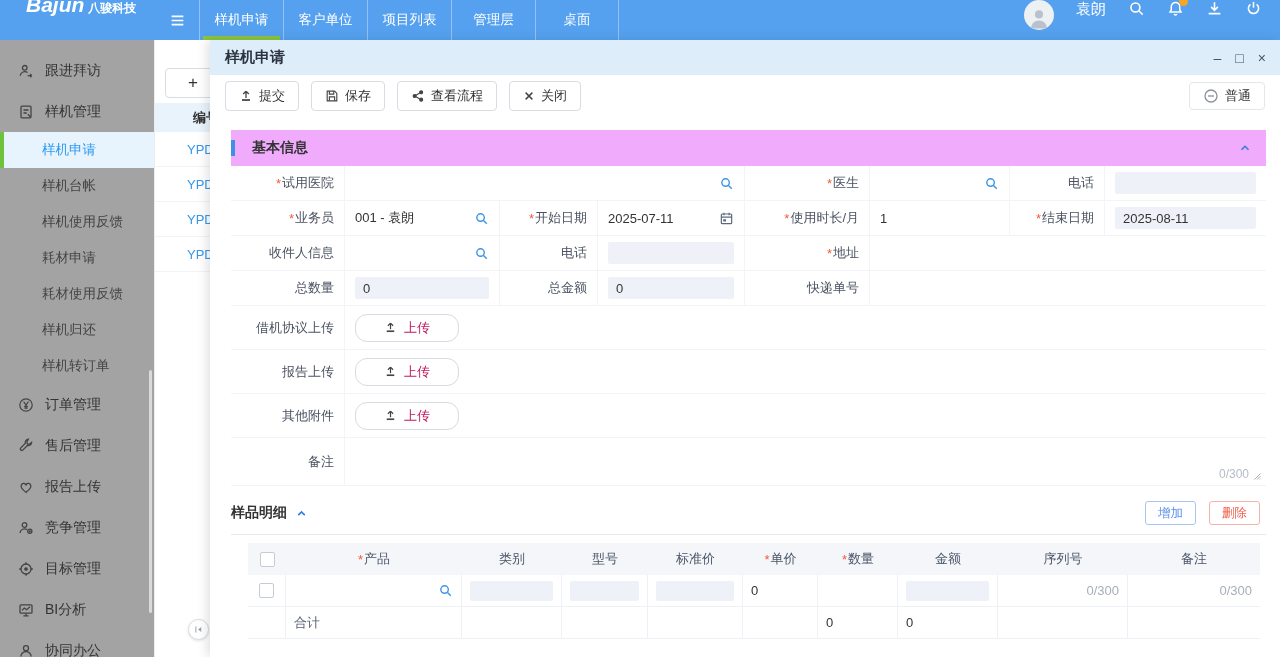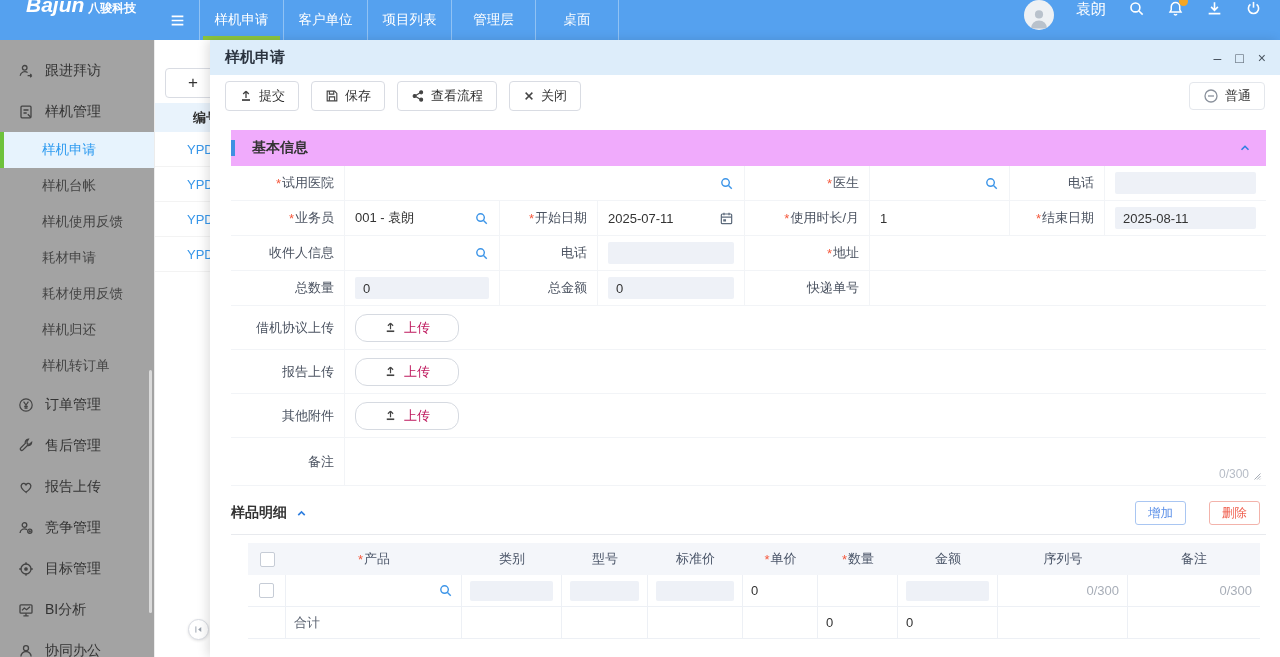--- a/index.html
+++ b/index.html
@@ -75,21 +75,21 @@
   .ginput { background:#eef1f7; border-radius:2px; height:22px; flex:1; display:flex; align-items:center; padding:0 8px; color:#333; cursor:text; }
   .fc.tall { min-height:44px; }
   .upbtn { display:flex; align-items:center; gap:7px; height:28px; padding:0 28px; border:1px solid #d6dae1; border-radius:12px; background:#fff; font-size:13px; color:#be185d; cursor:pointer; }
   .remark-cell { min-height:48px; position:relative; }
   .remark-foot { position:absolute; right:4px; bottom:4px; display:flex; align-items:flex-end; gap:1px; color:#b6bcc6; font-size:12px; }
   .grip { color:#9aa1ab; display:flex; }
 
   
   .sd-head { display:flex; align-items:center; margin:12px 0 0; height:30px; }
   .sd-title { font-size:14px; font-weight:bold; color:#333; display:flex; align-items:center; gap:8px; }
-  .sd-btns { margin-left:auto; display:flex; gap:23px; padding-right:6px; }
+  .sd-btns { margin-left:auto; display:flex; gap:13px; padding-right:6px; }
   .obtn { height:24px; padding:0 12px; border-radius:3px; background:#fff; font-size:12.5px; cursor:pointer; display:flex; align-items:center; }
   .obtn.add { border:1px solid #a9c6f2; color:#5a8fe8; }
   .obtn.del { border:1px solid #f3b3ab; color:#f05f4e; }
   .sd-divider { height:1px; background:#e8eaee; margin-top:6px; }
 
   .dtable { margin:8px 6px 0 17px; }
   .trow { display:grid; grid-template-columns:38px 176px 100px 86px 95px 75px 80px 100px 130px 1fr; }
   .th { background:#f4f6fa; height:32px; display:flex; align-items:center; justify-content:center; font-size:13px; color:#4a5568; }
   .td { height:32px; display:flex; align-items:center; padding:0 8px; font-size:13px; color:#333; border-bottom:1px solid #edf0f5; border-right:1px solid #edf0f5; }
   .td:last-child { border-right:none; }

